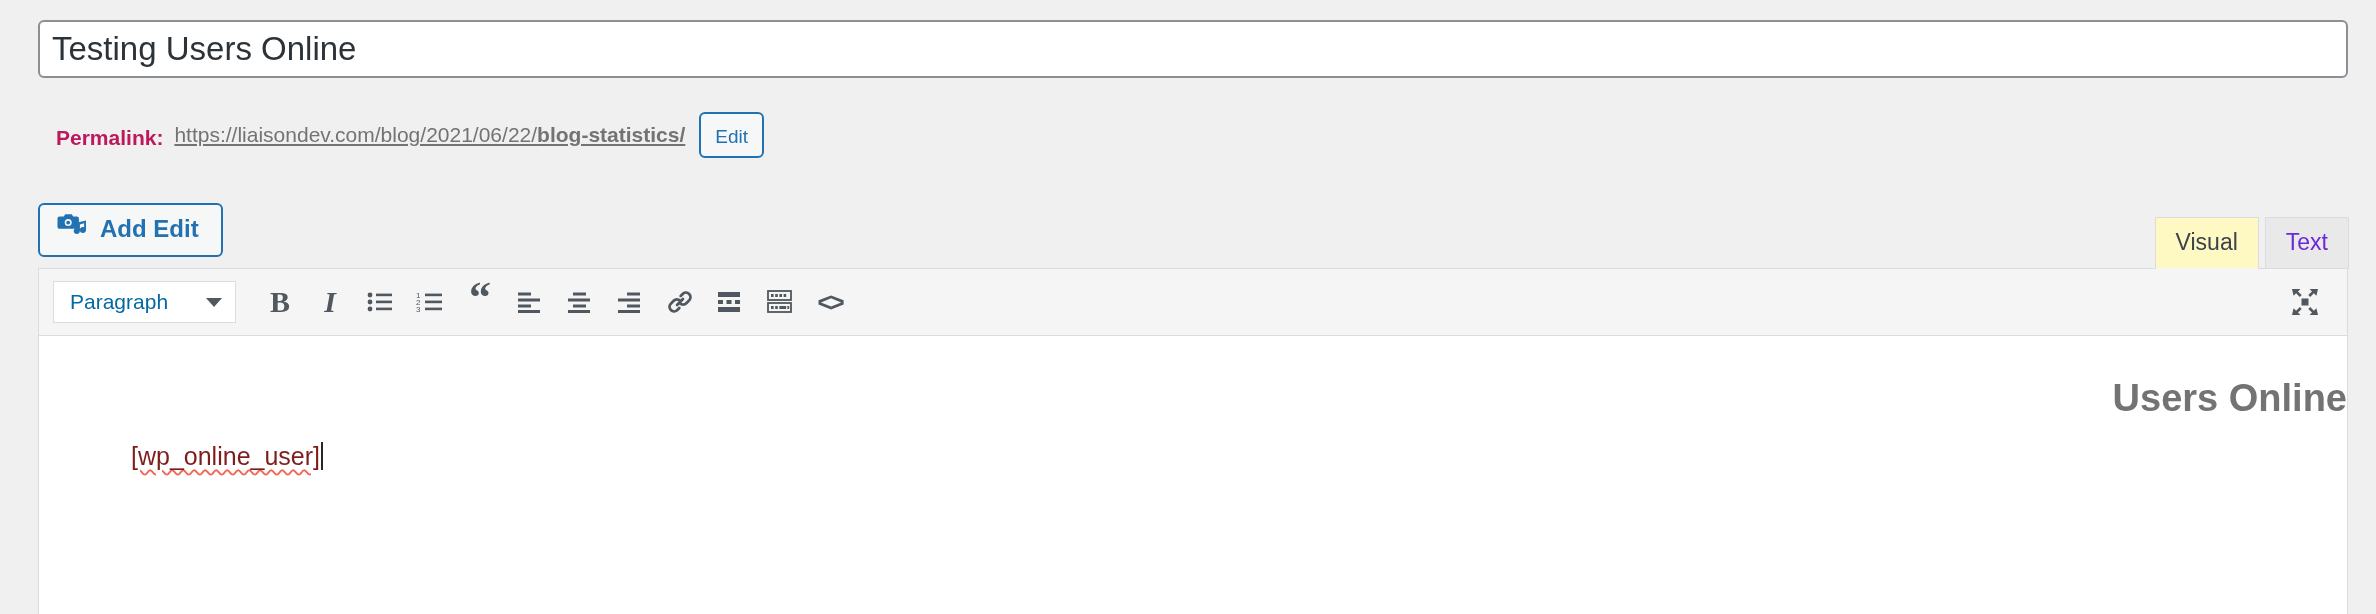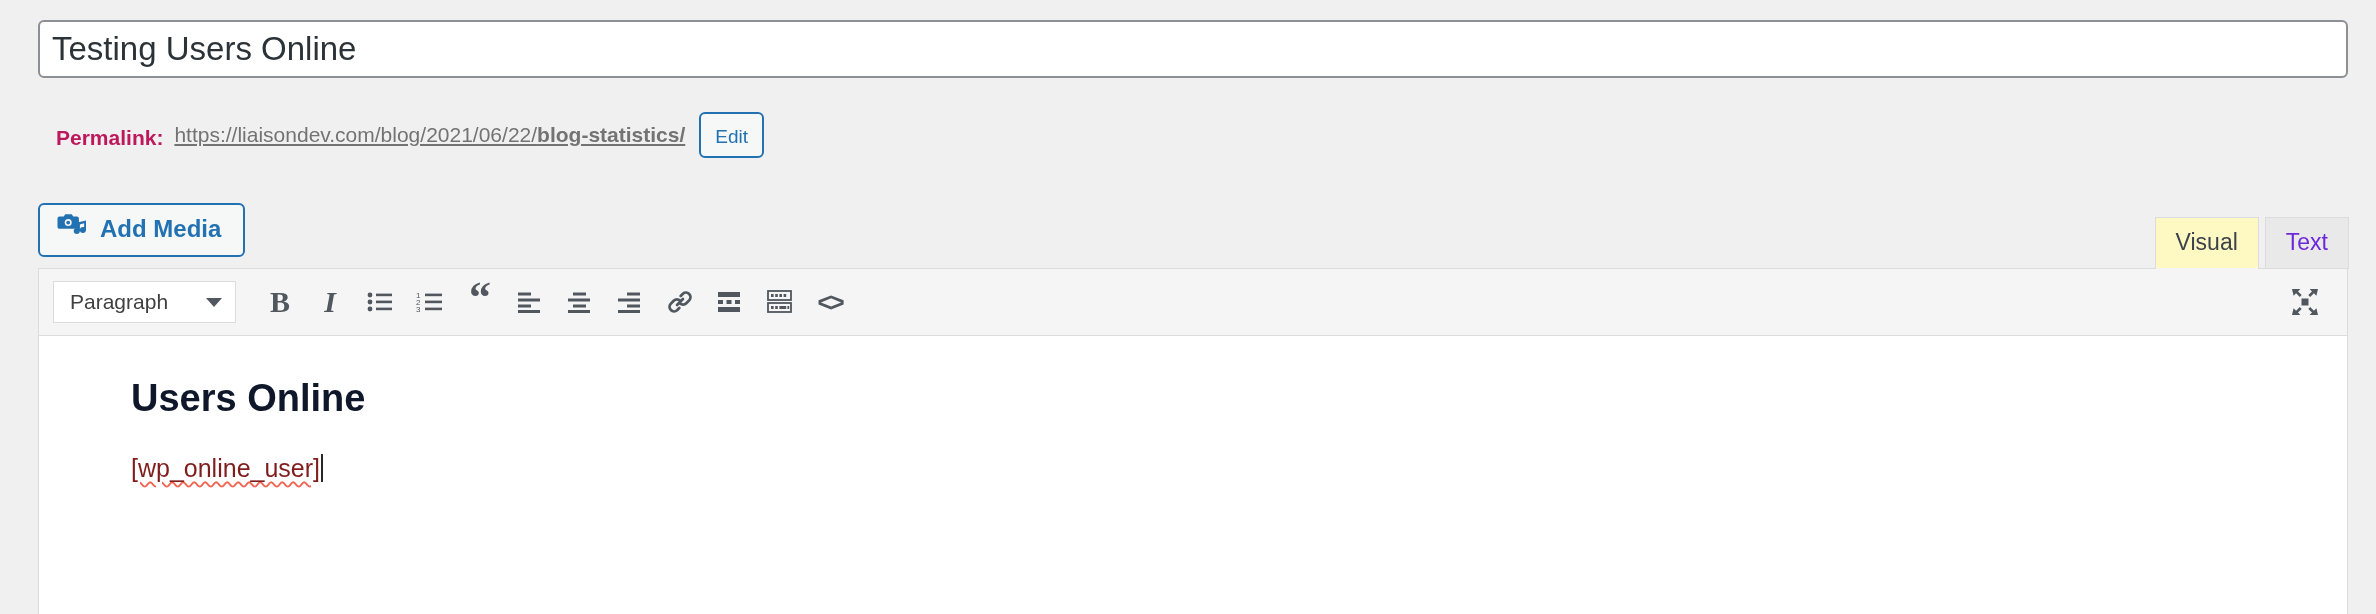--- a/index.html
+++ b/index.html
@@ -170,21 +170,21 @@
     box-sizing: border-box;
     width: 183px;
     height: 42px;
     background: #ffffff;
     border: 1px solid #dcdcde;
     display: flex;
     align-items: center;
     justify-content: space-between;
     padding: 0 13px 0 16px;
     font-size: 21px;
-    color: #404040;
+    color: #0369a1;
     cursor: pointer;
     margin-right: 22px;
   }
   .caret {
     width: 0; height: 0;
     border-left: 8px solid transparent;
     border-right: 8px solid transparent;
     border-top: 9px solid #50575e;
   }
   .tool {
@@ -216,23 +216,24 @@
 
   .content-area {
     padding: 40px 0 0 92px;
     background: #ffffff;
     height: 278px;
     box-sizing: border-box;
   }
   .content-heading {
     font-size: 38px;
     font-weight: bold;
-    color: #0f172a;
-    margin: 0 0 30px 0;
+    color: #737373;
+    margin: 0 0 18px 0;
     line-height: 1.2;
+    text-align: right;
   }
   .content-para {
     font-size: 25px;
     color: #7f1d1d;
     margin: 0;
     line-height: 1.3;
     position: relative;
     display: inline-block;
   }
   .spellcheck {
@@ -268,21 +269,21 @@
 
   <div class="add-media-btn">
     <span class="media-icon">
       <svg width="30" height="26" viewBox="0 0 30 26" xmlns="http://www.w3.org/2000/svg">
         <path fill="#2271b1" d="M2.6 3.4h4.2l1.4-2.1h6.6l1.4 2.1h3.6c1.2 0 2.1.9 2.1 2.1v8.2c0 1.2-.9 2.1-2.1 2.1H2.6c-1.2 0-2.1-.9-2.1-2.1V5.5c0-1.2.9-2.1 2.1-2.1z"></path>
         <circle cx="11.2" cy="9.6" r="3.5" fill="#f6f7f7"></circle>
         <circle cx="11.2" cy="9.6" r="1.9" fill="#2271b1"></circle>
         <path fill="#2271b1" d="M21.4 9.3l7.6-1.9v9.7c0 1.7-1.4 3-3.1 3s-3.1-1.3-3.1-3 1.4-3 3.1-3c.4 0 .8.1 1.2.2v-4l-4.2 1.1v6.5c0 1.7-1.4 3-3.1 3s-3.1-1.3-3.1-3 1.4-3 3.1-3c.4 0 .8.1 1.2.2V9.3z"></path>
       </svg>
     </span>
-    <span>Add Media</span>
+    <span>Add Edit</span>
   </div>
 
   <div class="tabs">
     <div class="tab active">Visual</div>
     <div class="tab">Text</div>
   </div>
 
   <div class="editor">
 
     <div class="toolbar">

